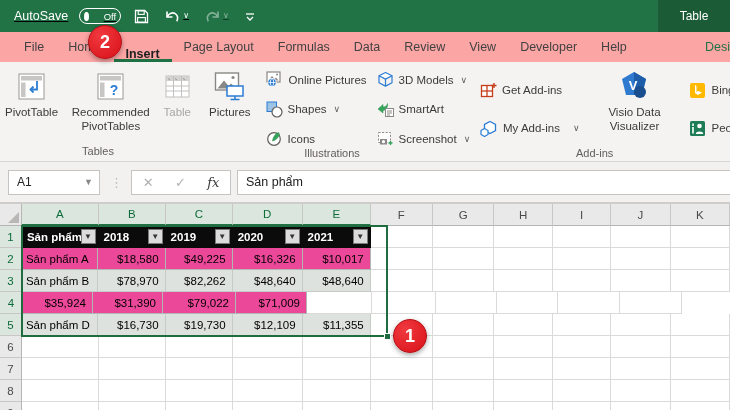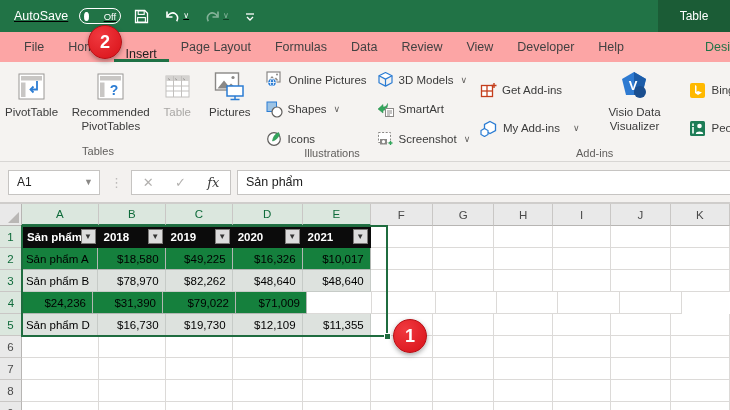--- a/index.html
+++ b/index.html
@@ -14,21 +14,21 @@
   .toggle .state { color:#fff; font-size:9.5px; }
   .qat-btn { display:flex; align-items:center; gap:2px; cursor:pointer; padding:2px; }
   .qat-btn svg { display:block; }
   .dim { opacity:.45; }
   .chev { color:#fff; font-size:8px; line-height:1; }
   .ctx-tab-header { position:absolute; right:0; top:0; height:32px; width:72px; background:#1b5c36; color:#fff; font-size:12px; display:flex; align-items:center; justify-content:center; }
 
   
   .tabrow { height:30px; background:#fca5a5; display:flex; align-items:stretch; padding-left:12px; overflow:hidden; }
   .rtab { font-size:12.5px; color:#424242; padding:0 12px; display:flex; align-items:center; cursor:pointer; white-space:nowrap; }
-  .rtab.active { color:#1e1e1e; font-weight:400; border-bottom:3px solid #1e7145; padding-top:17px; }
+  .rtab.active { color:#1e1e1e; font-weight:700; border-bottom:3px solid #1e7145; padding-top:17px; }
   .rtab.contextual { color:#217346; margin-left:auto; margin-right:-26px; }
 
   
   .ribbon { height:100px; background:#f5f3f1; border-bottom:1px solid #d8d6d4; display:flex; align-items:stretch; overflow:hidden; }
   .rgroup { display:flex; flex-direction:column; }
   .rgroup-body { flex:1; display:flex; align-items:flex-start; padding-top:7px; }
   .rgroup-label { height:16px; text-align:center; font-size:11px; color:#605e5c; }
   .rsep { width:1px; background:#dedcda; margin:4px 0; }
   .rlarge { display:flex; flex-direction:column; align-items:center; padding:2px 5px; cursor:pointer; }
   .rlarge .ricon { height:30px; display:flex; align-items:center; justify-content:center; }
@@ -55,21 +55,21 @@
   .sheet-row { display:flex; }
   .corner { width:23px; height:22px; background:#e9e9e9; border-right:1px solid #b7b5b3; border-bottom:1px solid #b7b5b3; position:relative; }
   .corner::after { content:""; position:absolute; right:2px; bottom:2px; border-style:solid; border-width:0 0 11px 11px; border-color:transparent transparent #b9b7b5 transparent; }
   .col-header { height:22px; background:#e9e9e9; border-right:1px solid #c9c7c5; border-bottom:1px solid #b7b5b3; font-size:11.5px; color:#4a4a4a; display:flex; align-items:center; justify-content:center; }
   .col-header.sel { background:#dbe7de; color:#0e6b3a; border-bottom:2px solid #217346; }
   .row-header { width:23px; height:22px; background:#e9e9e9; border-right:1px solid #b7b5b3; border-bottom:1px solid #c9c7c5; font-size:11.5px; color:#4a4a4a; display:flex; align-items:center; justify-content:center; }
   .row-header.sel { background:#dbe7de; color:#0e6b3a; }
   .cell { height:22px; border-right:1px solid #dcdad8; border-bottom:1px solid #dcdad8; font-size:11.5px; color:#000; display:flex; align-items:center; padding:0 4px; background:#fff; }
   .cell.th { background:#0b0b0b; color:#fff; font-weight:700; border-right:1px solid #0b0b0b; border-bottom:1px solid #0b0b0b; position:relative; padding-left:5px; }
   .filter-btn { position:absolute; right:2px; top:3px; width:15px; height:15px; background:#dcdcdc; border:1px solid #7c7a78; display:flex; align-items:center; justify-content:center; font-size:8px; color:#333; cursor:pointer; }
-  .cell.band-dark { background:#15803d; border-right:1px solid #b2b7b3; border-bottom:1px solid #b2b7b3; }
+  .cell.band-dark { background:#ec4899; border-right:1px solid #b2b7b3; border-bottom:1px solid #b2b7b3; }
   .cell.band-light { background:#dde2de; border-right:1px solid #c6cbc7; border-bottom:1px solid #c6cbc7; }
   .cell.num { justify-content:flex-end; padding-right:6px; }
   .sel-rect { position:absolute; border:2px solid #1f6c3f; pointer-events:none; }
   .sel-handle { position:absolute; width:7px; height:7px; background:#1f6c3f; border:1px solid #fff; pointer-events:none; }
 
   
   .badge { position:absolute; width:34px; height:34px; border-radius:50%; background:radial-gradient(circle at 35% 30%, #f0393f, #d81118); border:1px solid #b30f15; box-shadow:0 2px 5px rgba(0,0,0,.35); color:#fff; font-size:18px; font-weight:700; display:flex; align-items:center; justify-content:center; z-index:50; }
 </style>
 </head>
 <body>
@@ -376,21 +376,21 @@
       <div class="cell band-light num" style="width: 71px;">$48,640</div>
       <div class="cell" style="width: 65px;"></div>
       <div class="cell" style="width: 64px;"></div>
       <div class="cell" style="width: 61px;"></div>
       <div class="cell" style="width: 61px;"></div>
       <div class="cell" style="width: 62px;"></div>
       <div class="cell" style="width: 62px;"></div>
     </div>
     <div class="sheet-row">
       <div class="row-header sel">4</div>
-      <div class="cell band-dark num" style="width: 70px;">$24,236</div>
+      <div class="cell band-dark num" style="width: 70px;">$35,924</div>
       <div class="cell band-dark num" style="width: 70px;">$31,390</div>
       <div class="cell band-dark num" style="width: 73px;">$79,022</div>
       <div class="cell band-dark num" style="width: 71px;">$71,009</div>
       <div class="cell" style="width: 65px;"></div>
       <div class="cell" style="width: 64px;"></div>
       <div class="cell" style="width: 61px;"></div>
       <div class="cell" style="width: 61px;"></div>
       <div class="cell" style="width: 62px;"></div>
       <div class="cell" style="width: 62px;"></div>
     </div>

